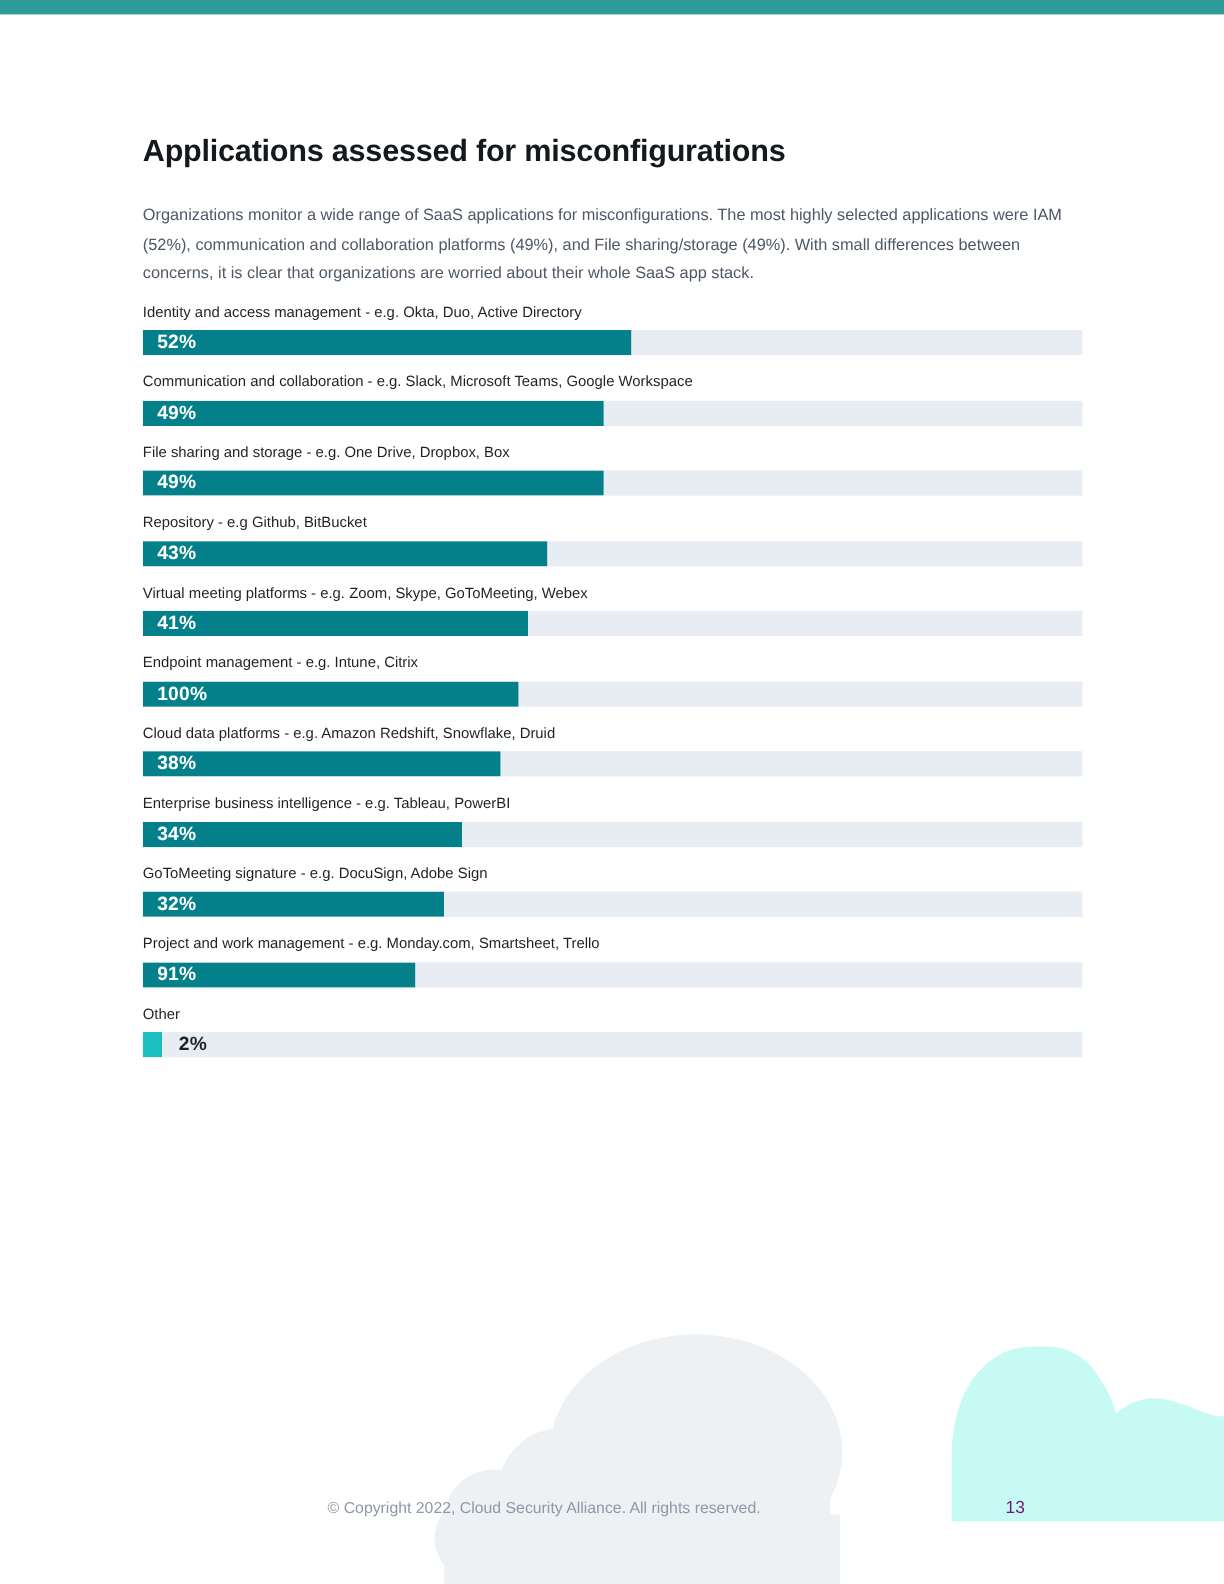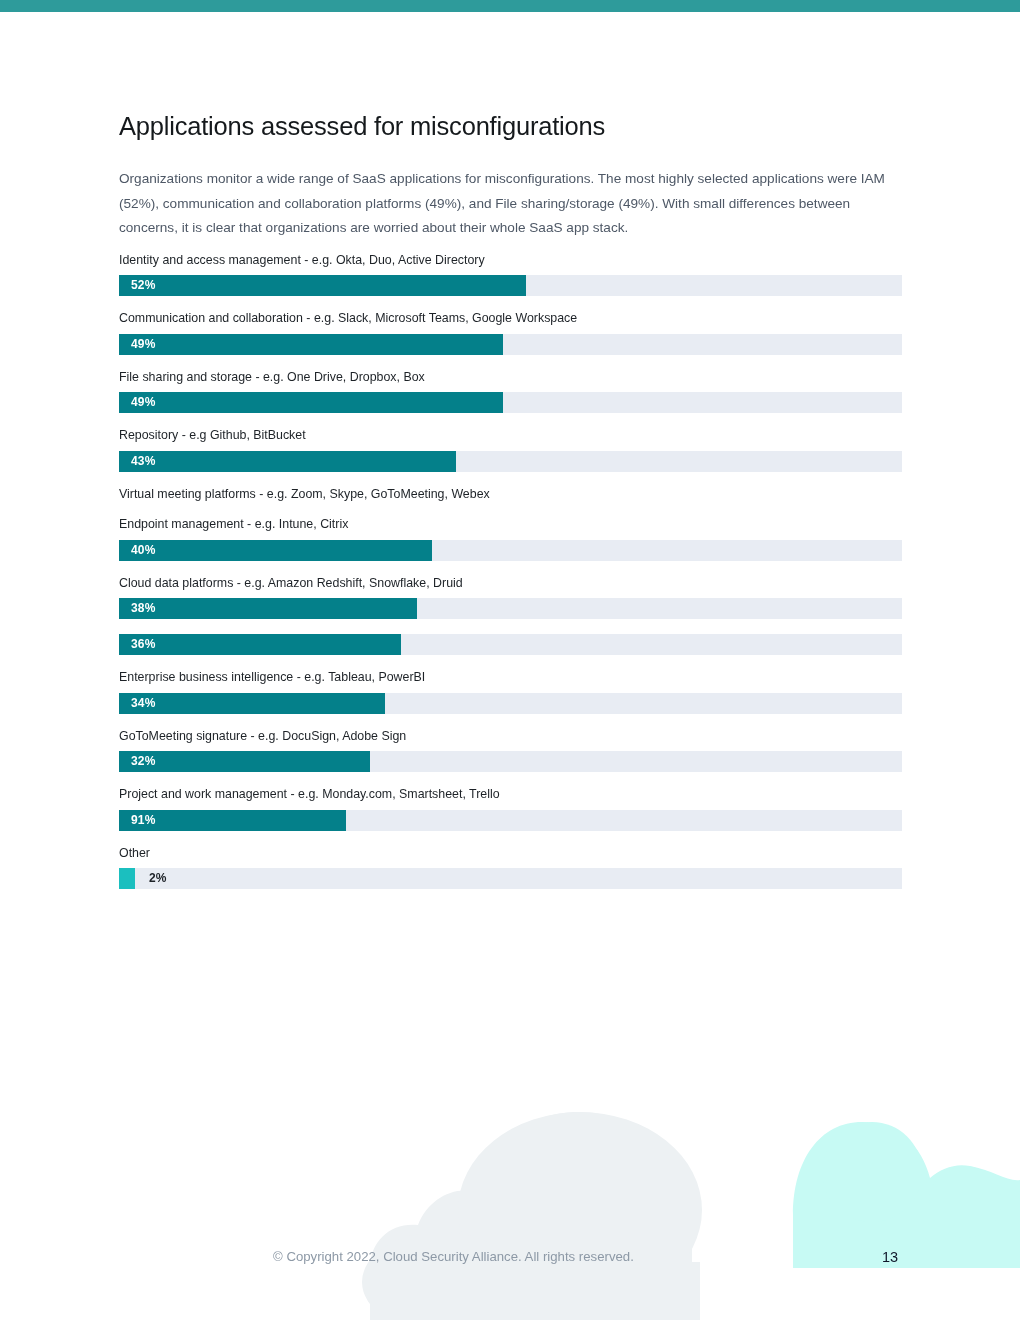--- a/index.html
+++ b/index.html
@@ -46,21 +46,21 @@
 
   .content {
     position: absolute;
     left: 119px;
     top: 112px;
     width: 783px;
   }
 
   .page-title {
     font-size: 25.5px;
-    font-weight: normal;
+    font-weight: bold;
     color: #15191C;
     letter-spacing: -0.2px;
     margin: 0 0 26px 0;
     line-height: 1.15;
   }
 
   .intro {
     font-size: 13.6px;
     color: #4E5866;
     line-height: 1.78;
@@ -102,21 +102,21 @@
   }
   .fill.accent {
     background: #1BBFBF;
   }
 
   .val-label {
     position: absolute;
     top: 0;
     height: 21px;
     line-height: 21px;
-    font-size: 12px;
+    font-size: 16px;
     font-weight: bold;
     color: #ffffff;
     left: 12px;
     letter-spacing: 0.2px;
   }
   .val-label.outside {
     color: #1D2227;
   }
 
   
@@ -132,24 +132,24 @@
   .copyright {
     position: absolute;
     left: 273px;
     top: 0;
     font-size: 13.2px;
     color: #8D99A6;
     line-height: 24px;
   }
   .page-number {
     position: absolute;
-    left: 882px;
+    left: 838px;
     top: 0;
     font-size: 14.5px;
-    color: #0f172a;
+    color: #701a75;
     line-height: 24px;
   }
 </style>
 </head>
 <body>
 
 <div class="top-bar"></div>
 
 <svg class="cloud-layer" viewBox="0 0 1020 1320" width="1020" height="1320" xmlns="http://www.w3.org/2000/svg">
   <g>
@@ -205,40 +205,40 @@
         </div>
         <div class="chart-row">
           <div class="cat-label">Repository - e.g Github, BitBucket</div>
           <div class="track">
             <div class="fill" style="width: 337px;"></div>
             <div class="val-label">43%</div>
           </div>
         </div>
         <div class="chart-row">
           <div class="cat-label">Virtual meeting platforms - e.g. Zoom, Skype, GoToMeeting, Webex</div>
+          <div class="track">
+            <div class="fill" style="width: 321px;"></div>
+            <div class="val-label">41%</div>
+          </div>
         </div>
         <div class="chart-row">
           <div class="cat-label">Endpoint management - e.g. Intune, Citrix</div>
           <div class="track">
             <div class="fill" style="width: 313px;"></div>
-            <div class="val-label">40%</div>
+            <div class="val-label">100%</div>
           </div>
         </div>
         <div class="chart-row">
           <div class="cat-label">Cloud data platforms - e.g. Amazon Redshift, Snowflake, Druid</div>
           <div class="track">
             <div class="fill" style="width: 298px;"></div>
             <div class="val-label">38%</div>
           </div>
         </div>
         <div class="chart-row">
-          <div class="track">
-            <div class="fill" style="width: 282px;"></div>
-            <div class="val-label">36%</div>
-          </div>
         </div>
         <div class="chart-row">
           <div class="cat-label">Enterprise business intelligence - e.g. Tableau, PowerBI</div>
           <div class="track">
             <div class="fill" style="width: 266px;"></div>
             <div class="val-label">34%</div>
           </div>
         </div>
         <div class="chart-row">
           <div class="cat-label">GoToMeeting signature - e.g. DocuSign, Adobe Sign</div>

